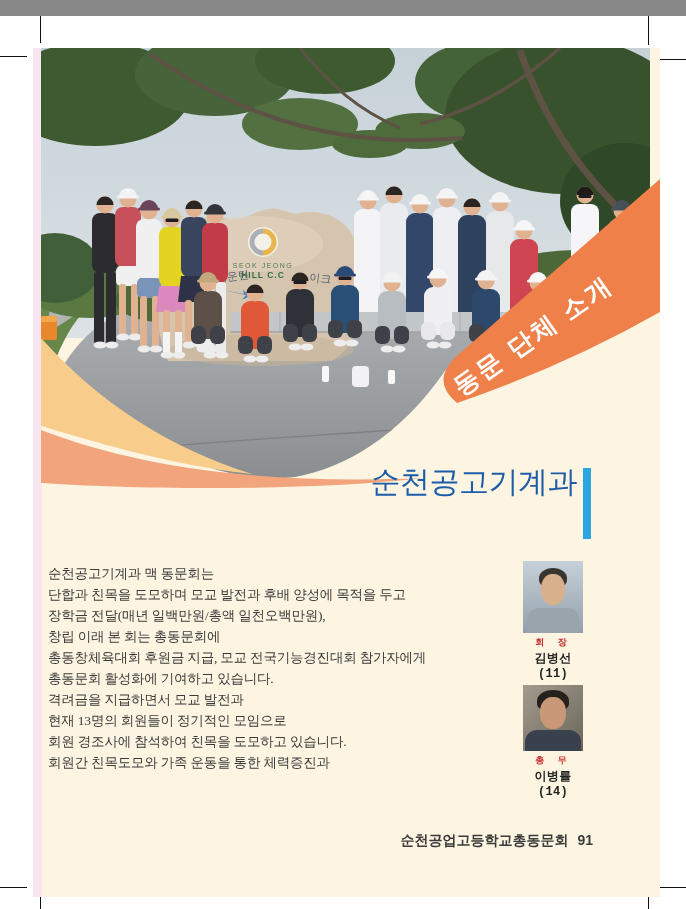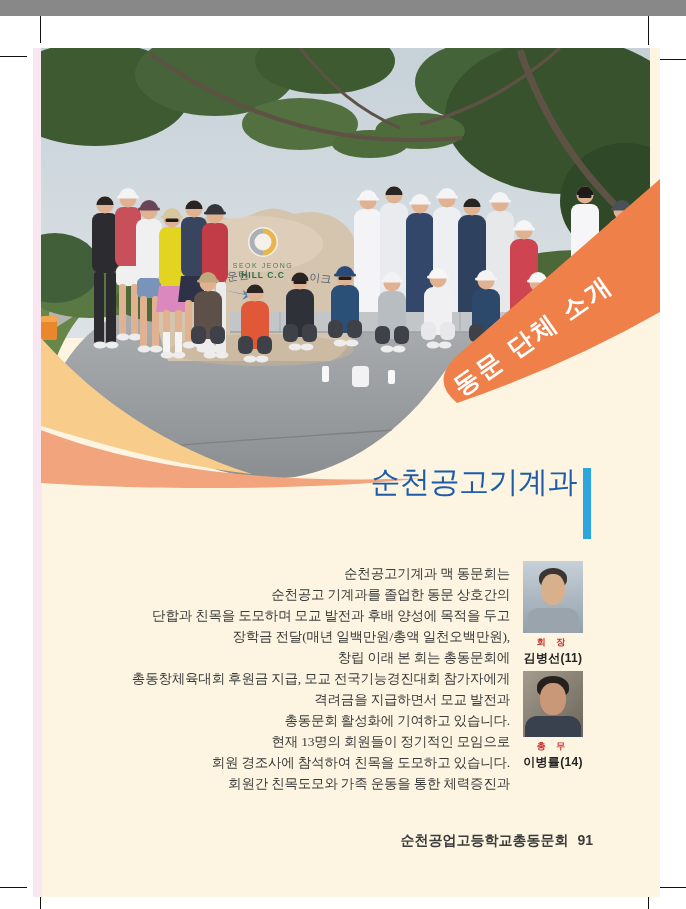--- a/index.html
+++ b/index.html
@@ -9,25 +9,25 @@
   .cropmark{position:absolute;background:#111;}
   
   .banner-label{position:absolute;left:433px;top:303px;width:200px;text-align:center;
     transform:rotate(-35deg);color:#FFFFFF;font-size:25px;font-weight:bold;letter-spacing:3px;
     white-space:nowrap;}
   
   .title-block{position:absolute;top:449px;left:118px;width:459px;text-align:right;
     font-weight:400;font-size:30px;line-height:34px;letter-spacing:-0.5px;}
   .title-bar{position:absolute;left:583px;top:452px;width:8px;height:71px;}
   
-  .body-text{position:absolute;top:547px;left:48px;width:462px;text-align:right;
+  .body-text{position:absolute;top:547px;left:48px;width:462px;
     font-family:"Liberation Serif","DejaVu Serif",serif;font-size:13.5px;line-height:21px;
     color:#3A3A3A;letter-spacing:-0.2px;}
   
-  .officers{position:absolute;left:523px;top:545px;width:60px;text-align:center;}
+  .officers{position:absolute;left:523px;top:545px;width:60px;text-align:center;font-family:Liberation Mono, monospace;}
   .portrait{width:60px;position:relative;overflow:hidden;}
   .portrait .hair{position:absolute;border-radius:50% 50% 40% 40%;}
   .portrait .face{position:absolute;border-radius:46%;}
   .portrait .shoulders{position:absolute;border-radius:12px 12px 0 0;}
   .p1{height:72px;background:linear-gradient(#C6D0D8,#93A0AB);}
   .p2{height:66px;background:linear-gradient(135deg,#A39C8E,#6B645A);}
   .role{font-size:9px;font-weight:bold;color:#C43030;letter-spacing:4px;margin-top:3px;}
   .name{font-size:12px;font-weight:bold;color:#222;letter-spacing:0.3px;margin:1px 0 4px 0;}
   .footer{position:absolute;top:816px;right:93px;font-size:14px;font-weight:bold;color:#3A3A3A;
     white-space:nowrap;}
@@ -315,27 +315,26 @@
 
   <div class="banner-label">동문 단체 소개</div>
 
   <div class="title-block" style="color: rgb(29, 92, 168);">
     <div>순천공고기계과</div>
   </div>
   <div class="title-bar" style="background: rgb(43, 166, 223);"></div>
 
   <div class="body-text">
     <div>순천공고기계과 맥 동문회는</div>
-    <div>순천공고 기계과를 졸업한 동문 상호간의</div>
     <div>단합과 친목을 도모하며 모교 발전과 후배 양성에 목적을 두고</div>
     <div>장학금 전달(매년 일백만원/총액 일천오백만원),</div>
     <div>창립 이래 본 회는 총동문회에</div>
     <div>총동창체육대회 후원금 지급, 모교 전국기능경진대회 참가자에게</div>
+    <div>총동문회 활성화에 기여하고 있습니다.</div>
     <div>격려금을 지급하면서 모교 발전과</div>
-    <div>총동문회 활성화에 기여하고 있습니다.</div>
     <div>현재 13명의 회원들이 정기적인 모임으로</div>
     <div>회원 경조사에 참석하여 친목을 도모하고 있습니다.</div>
     <div>회원간 친목도모와 가족 운동을 통한 체력증진과</div>
   </div>
 
   <div class="officers">
     <div class="portrait p1">
       <div class="hair" style="left:16px;top:7px;width:28px;height:20px;background:#3A3530;"></div>
       <div class="face" style="left:18px;top:13px;width:24px;height:31px;background:#D9B08C;"></div>
       <div class="shoulders" style="left:4px;top:47px;width:52px;height:25px;background:#99A4AC;"></div>

